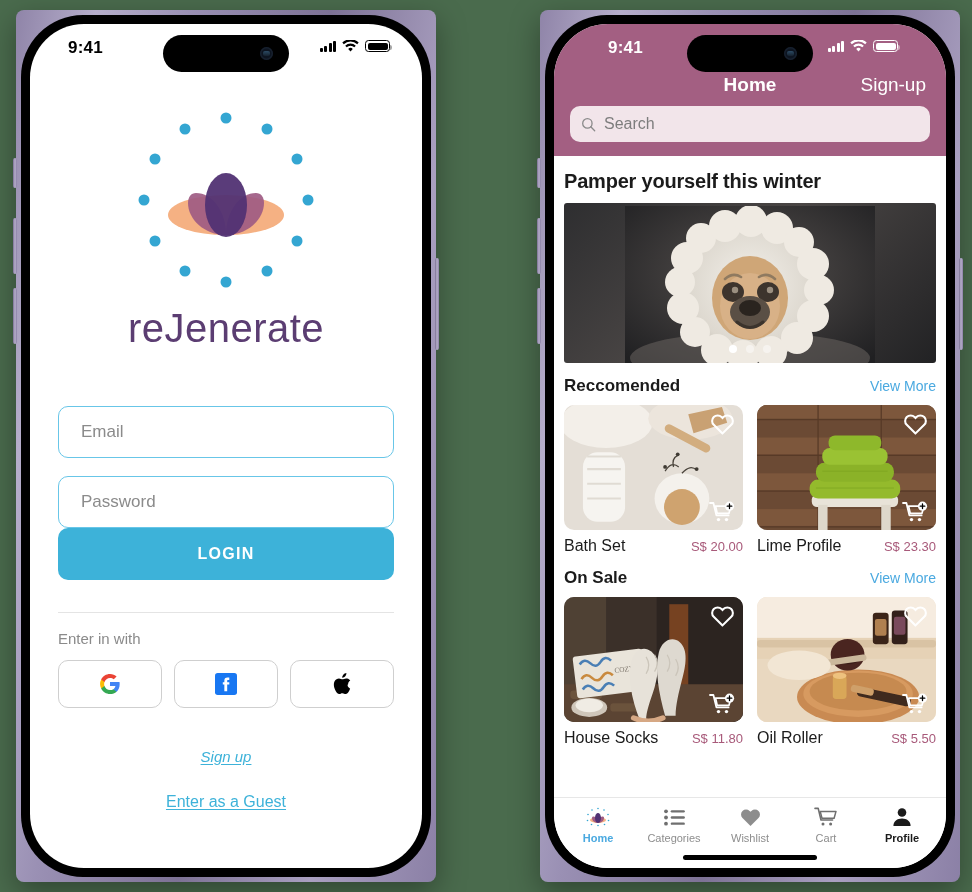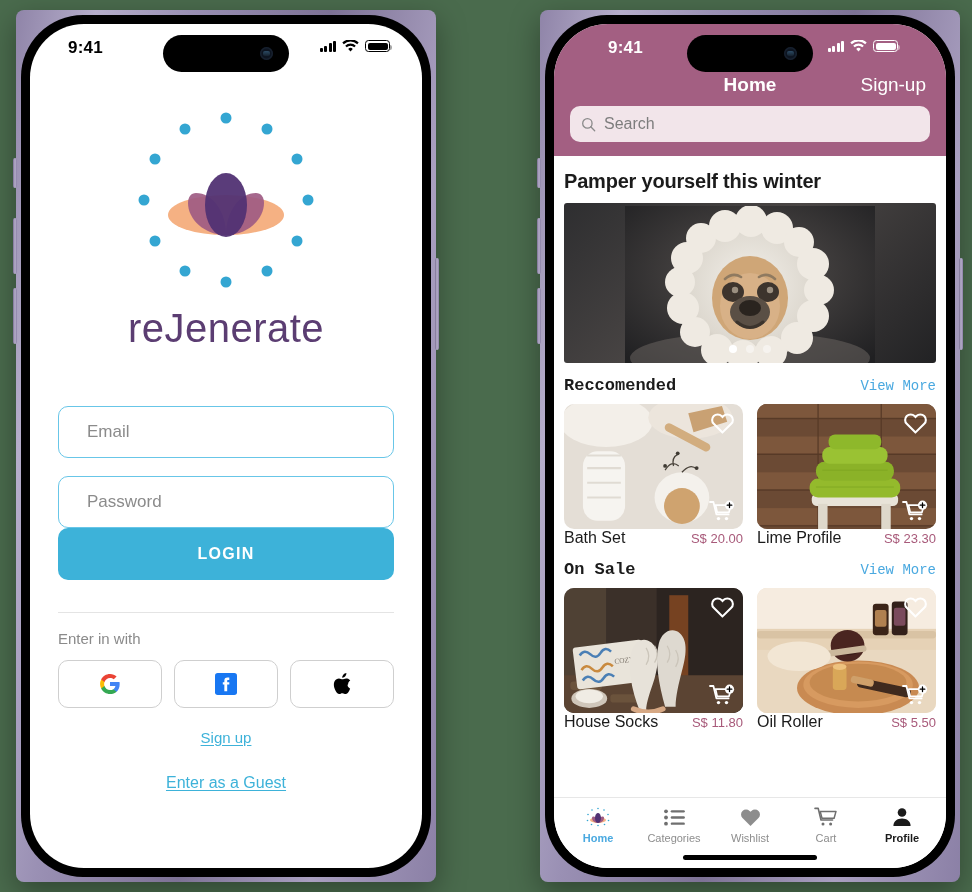--- a/index.html
+++ b/index.html
@@ -157,21 +157,21 @@
     color: #5b3d72;
     letter-spacing: .5px;
   }
 
   .field {
     width: 100%;
     height: 52px;
     border: 1.5px solid #68c6e8;
     border-radius: 10px;
     display: flex; align-items: center;
-    padding: 0 28px;
+    padding: 0 22px;
     font-size: 17px;
     color: #8b8b8b;
     background: #fff;
   }
   .field.first { margin-top: 55px; }
   .field.second { margin-top: 18px; }
 
   .login-btn {
     width: 100%; height: 52px;
     background: #3db2d9;
@@ -207,21 +207,21 @@
     background:#fff;
     display: flex; align-items: center; justify-content: center;
   }
 
   .link {
     color: #3db2d9;
     font-size: 15px;
     text-decoration: underline;
     text-underline-offset: 2px;
   }
-  .signup-link { margin-top: 21px; }
+  .signup-link { margin-top: 40px; font-style: italic; }
   .guest-link  { margin-top: 28px; font-size: 16px; }
 
   
   .shop { height: 100%; display:flex; flex-direction:column; background:#fff; }
   .shop-header {
     background: #a35f82;
     padding: 0 16px 14px;
     flex: none;
   }
   .nav-row {
@@ -273,41 +273,41 @@
   .dots {
     position:absolute; left:50%; bottom:10px; transform:translateX(-50%);
     display:flex; gap:9px;
   }
   .dots i { width:8px; height:8px; border-radius:50%; background:rgba(255,255,255,.45); display:block;}
   .dots i.on { background:#fff; }
 
   .sec-head {
     display:flex; align-items:baseline; justify-content:space-between;
     margin: 13px 0 9px;
-    font-family: Liberation Mono, monospace;
   }
   .sec-title { font-size:17px; font-weight:700; color:#1b1b1b; }
   .sec-more  { font-size:14px; color:#4aa9e0; }
 
   .grid { display:flex; gap:14px; }
   .card { flex:1; min-width:0; }
   .card-img {
     position: relative;
     width: 100%; height: 125px;
     border-radius: 10px;
     overflow: hidden;
   }
   .heart-ico {
     position:absolute; right:8px; top:7px;
   }
   .cart-ico {
     position:absolute; right:8px; bottom:7px;
   }
   .card-foot {
     display:flex; align-items:baseline; justify-content:space-between;
+    margin-top: 7px;
     gap: 4px;
   }
   .card-name { font-size:16px; color:#1b1b1b; white-space:nowrap; }
   .card-price { font-size:13px; color:#a85a7a; white-space:nowrap; }
 
   
   .tabbar {
     flex:none;
     border-top: 1px solid #e7e7e7;
     padding: 8px 6px 2px;

